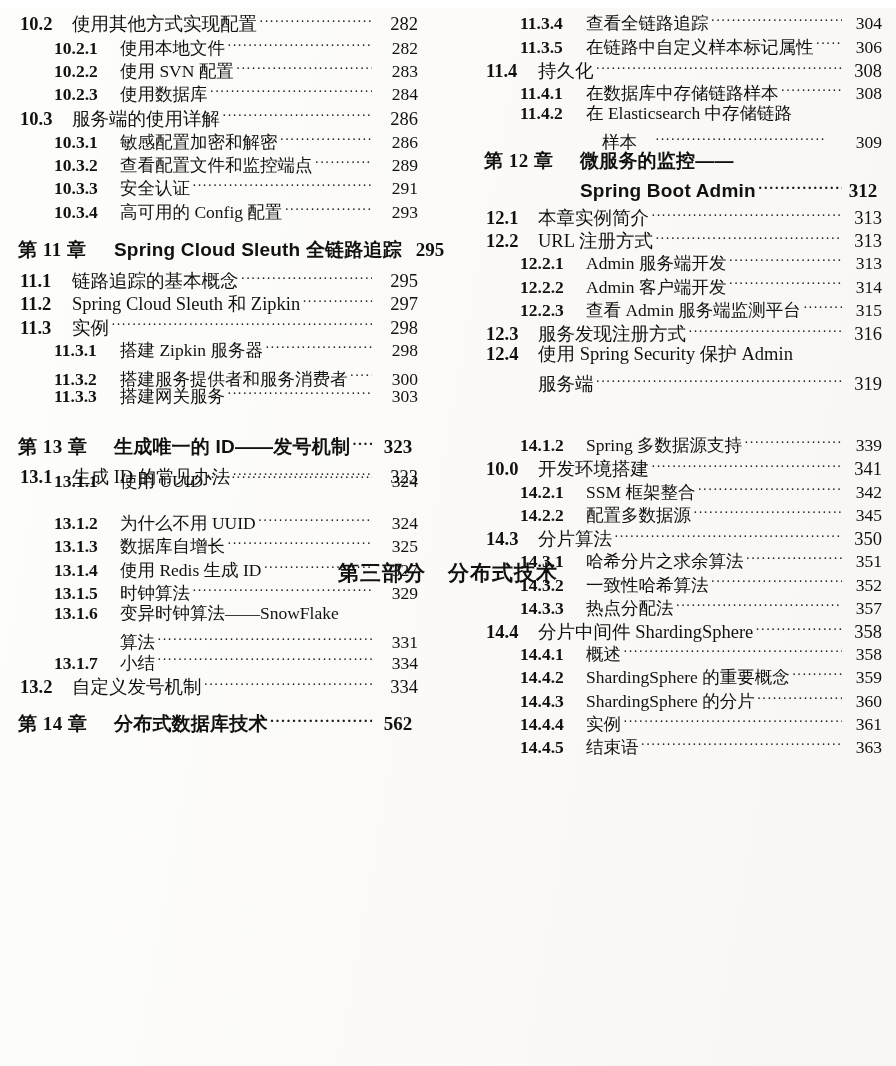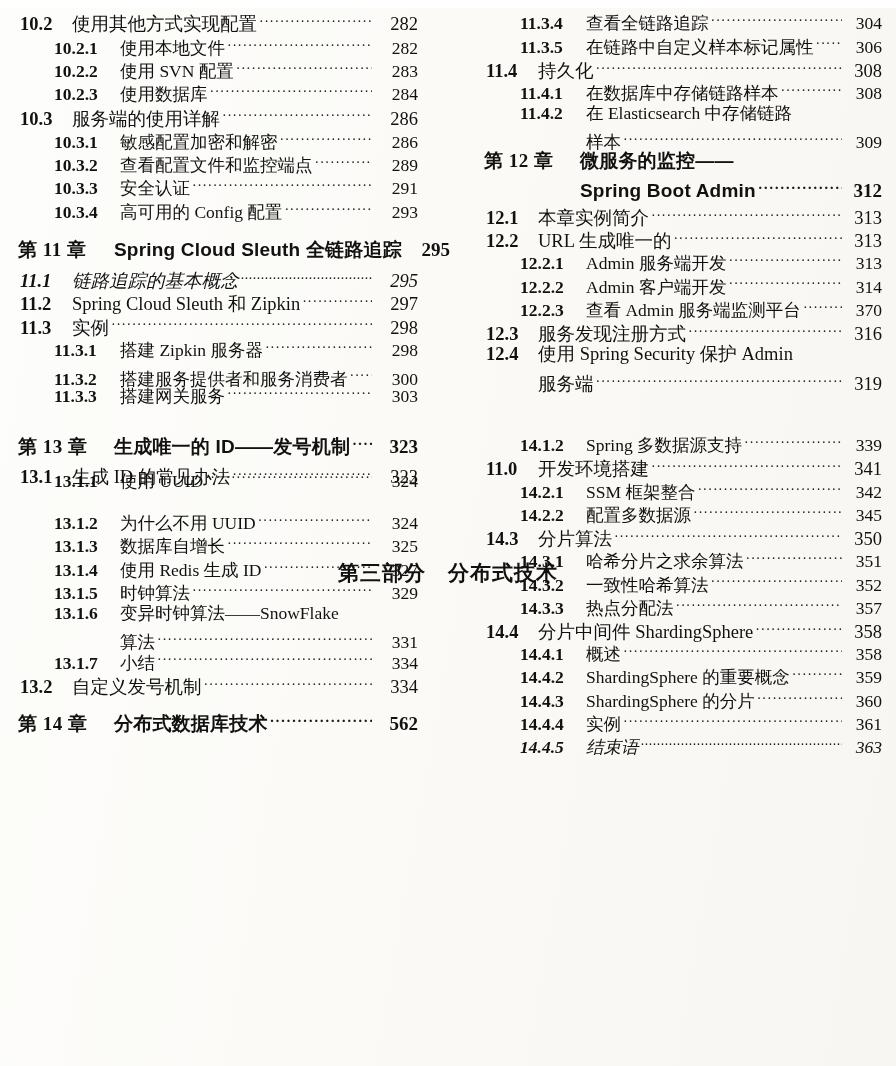--- a/index.html
+++ b/index.html
@@ -74,21 +74,21 @@
     text-align: right;
   }
 
   
   .lvl-chapter {
     font-weight: 700;
     font-size: 19px;
   }
   .lvl-chapter .num { min-width: 92px; font-size: 19px; letter-spacing: 0.5px; }
   .lvl-chapter .ttl { font-size: 19px; letter-spacing: 0.2px; }
-  .lvl-chapter .pg  { font-size: 19px; }
+  .lvl-chapter .pg  { font-size: 19px; text-align: center; }
   .lvl-chapter .dots::before { font-size: 15px; }
 
   .lvl-2 { font-size: 18.5px; }
   .lvl-2 .num { min-width: 52px; }
   .lvl-2 .pg  { font-size: 18.5px; }
 
   .lvl-3 { font-size: 17.5px; }
   .lvl-3 .num { min-width: 66px; }
   .lvl-3 .pg  { font-size: 17.5px; }
 
@@ -199,21 +199,21 @@
           </div>
         </div>
         <div class="row" style="top: 228.975px;">
           <div class="entry lvl-chapter">
             <span class="num" style="min-width: 96px;">第 11 章</span>
             <span class="ttl sans">Spring Cloud Sleuth 全链路追踪</span>
             <span class="dots"></span>
             <span class="pg">295</span>
           </div>
         </div>
-        <div class="row" style="top: 260.58px; font-style: italic;">
+        <div class="row" style="top: 260.58px;">
           <div class="entry lvl-2">
             <span class="num">11.1</span>
             <span class="ttl">链路追踪的基本概念</span>
             <span class="dots"></span>
             <span class="pg">295</span>
           </div>
         </div>
         <div class="row" style="top: 283.8px;">
           <div class="entry lvl-2">
             <span class="num">11.2</span>
@@ -380,21 +380,21 @@
             <span class="dots"></span>
             <span class="pg">308</span>
           </div>
         </div>
         <div class="row" style="top: 96.75px;">
           <div class="entry lvl-3">
             <span class="num">11.4.2</span>
             <span class="ttl">在 Elasticsearch 中存储链路</span>
             <span style="flex: 1 1 auto;"></span>
           </div>
-          <div class="entry lvl-3" style="margin-top: 8px;">
+          <div class="entry lvl-3" style="margin-top: 8px; gap: 16px;">
             <span class="num">&nbsp;</span>
             <span class="ttl">样本</span>
             <span class="dots"></span>
             <span class="pg">309</span>
           </div>
         </div>
         <div class="row" style="top: 143.19px;">
           <div class="entry lvl-chapter">
             <span class="num" style="min-width: 96px;">第 12 章</span>
             <span class="ttl sans">微服务的监控——</span>
@@ -411,21 +411,21 @@
           <div class="entry lvl-2">
             <span class="num">12.1</span>
             <span class="ttl">本章实例简介</span>
             <span class="dots"></span>
             <span class="pg">313</span>
           </div>
         </div>
         <div class="row" style="top: 220.59px;">
           <div class="entry lvl-2">
             <span class="num">12.2</span>
-            <span class="ttl">URL 生成唯一的</span>
+            <span class="ttl">URL 注册方式</span>
             <span class="dots"></span>
             <span class="pg">313</span>
           </div>
         </div>
         <div class="row" style="top: 243.81px;">
           <div class="entry lvl-3">
             <span class="num">12.2.1</span>
             <span class="ttl">Admin 服务端开发</span>
             <span class="dots"></span>
             <span class="pg">313</span>
@@ -437,21 +437,21 @@
             <span class="ttl">Admin 客户端开发</span>
             <span class="dots"></span>
             <span class="pg">314</span>
           </div>
         </div>
         <div class="row" style="top: 290.25px;">
           <div class="entry lvl-3">
             <span class="num">12.2.3</span>
             <span class="ttl">查看 Admin 服务端监测平台</span>
             <span class="dots"></span>
-            <span class="pg">370</span>
+            <span class="pg">315</span>
           </div>
         </div>
         <div class="row" style="top: 313.47px;">
           <div class="entry lvl-2">
             <span class="num">12.3</span>
             <span class="ttl">服务发现注册方式</span>
             <span class="dots"></span>
             <span class="pg">316</span>
           </div>
         </div>
@@ -471,21 +471,21 @@
         <div class="row" style="top: 425.7px;">
           <div class="entry lvl-3">
             <span class="num">14.1.2</span>
             <span class="ttl">Spring 多数据源支持</span>
             <span class="dots"></span>
             <span class="pg">339</span>
           </div>
         </div>
         <div class="row" style="top: 448.92px;">
           <div class="entry lvl-2">
-            <span class="num">11.0</span>
+            <span class="num">10.0</span>
             <span class="ttl">开发环境搭建</span>
             <span class="dots"></span>
             <span class="pg">341</span>
           </div>
         </div>
         <div class="row" style="top: 472.14px;">
           <div class="entry lvl-3">
             <span class="num">14.2.1</span>
             <span class="ttl">SSM 框架整合</span>
             <span class="dots"></span>
@@ -565,21 +565,21 @@
           </div>
         </div>
         <div class="row" style="top: 704.34px;">
           <div class="entry lvl-3">
             <span class="num">14.4.4</span>
             <span class="ttl">实例</span>
             <span class="dots"></span>
             <span class="pg">361</span>
           </div>
         </div>
-        <div class="row" style="top: 727.56px; font-style: italic;">
+        <div class="row" style="top: 727.56px;">
           <div class="entry lvl-3">
             <span class="num">14.4.5</span>
             <span class="ttl">结束语</span>
             <span class="dots"></span>
             <span class="pg">363</span>
           </div>
         </div>
       </div>
   </div>
 

